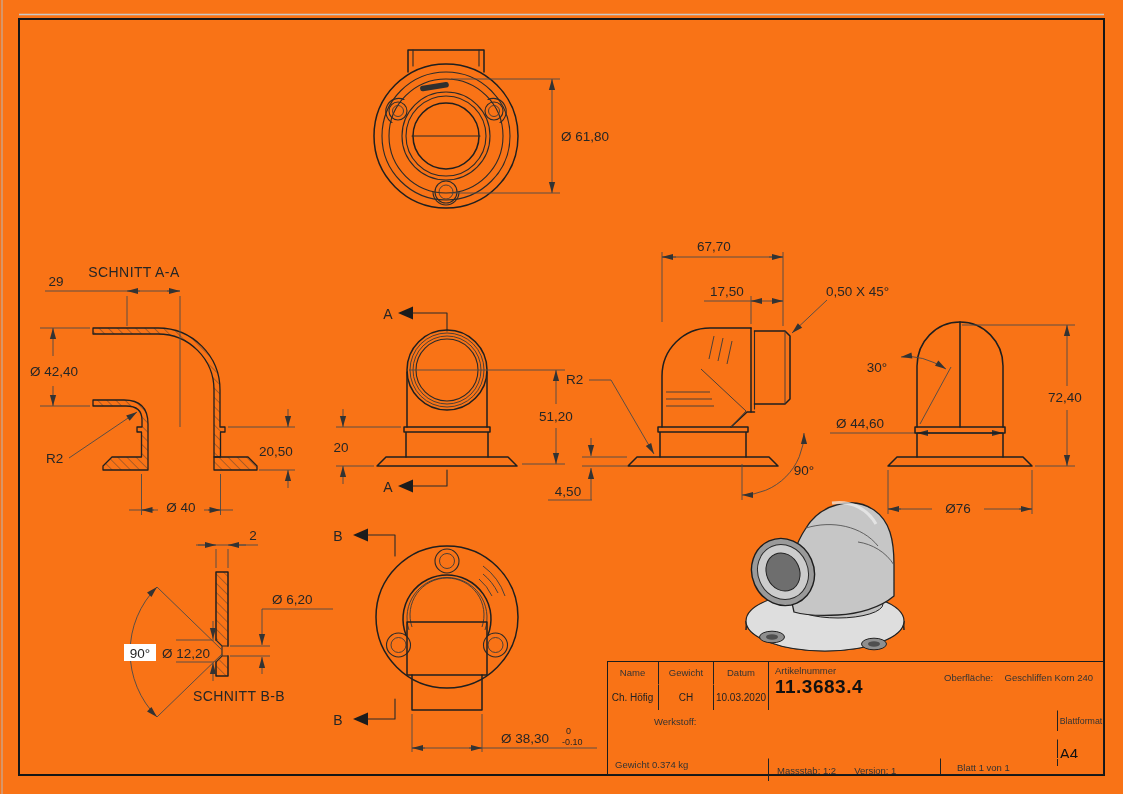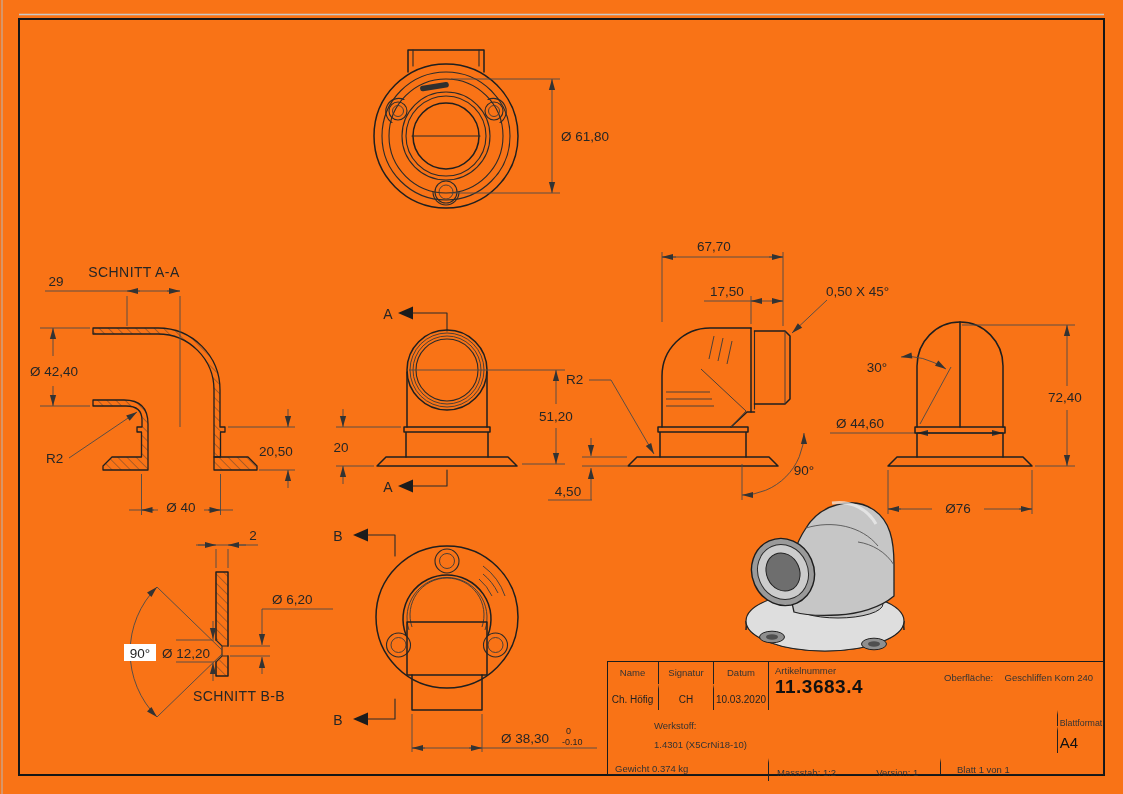--- a/index.html
+++ b/index.html
@@ -10,21 +10,21 @@
   .st{font-size:14px;letter-spacing:0.4px;}
   .ct{font-size:14px;}
   .tol{font-size:9px;}
   .pl{stroke:#1f1f1f;stroke-width:1.5;fill:none;stroke-linejoin:round;stroke-linecap:round;}
   .pm{stroke:#2a2a2a;stroke-width:1.1;fill:none;stroke-linejoin:round;stroke-linecap:round;}
   .pt{stroke:#3a3a3a;stroke-width:0.9;fill:none;}
   .dl{stroke:#4a4a4a;stroke-width:0.9;fill:none;}
   .hatchf{fill:url(#hatch);stroke:#1f1f1f;stroke-width:1.3;stroke-linejoin:round;}
   
   #tblock{position:absolute;left:607px;top:661px;width:497px;height:114px;color:#2b2b2b;text-decoration:underline;}
-  #tblock .cell{position:absolute;box-sizing:border-box;border-left:1px solid #222;border-top:5px solid #f97316;}
+  #tblock .cell{position:absolute;box-sizing:border-box;border-left:1px solid #222;border-top:1px solid #f97316;}
   #tblock .outer{position:absolute;left:0;top:0;right:0;bottom:0;border:1.5px solid #1c1c1c;}
   .lab{font-size:9.5px;color:#333;}
   .val{font-size:10px;color:#222;}
   .artnum{font-size:19px;font-weight:600;letter-spacing:0.5px;color:#111;}
   .a4{font-size:15px;color:#111;}
   .cc{display:flex;align-items:center;justify-content:center;}
 </style>
 </head>
 <body>
 
@@ -268,21 +268,21 @@
     </g>
   </g>
 </svg>
 
 
 <div id="tblock">
   <div class="cell cc" style="left:0;top:0;width:51px;height:23px;border-left:none;border-top:none;">
     <span class="lab">Name</span>
       </div>
   <div class="cell cc" style="left:51px;top:0;width:55px;height:23px;border-top:none;">
-    <span class="lab">Signatur</span>
+    <span class="lab">Gewicht</span>
       </div>
   <div class="cell cc" style="left:106px;top:0;width:55px;height:23px;border-top:none;">
     <span class="lab">Datum</span>
       </div>
   <div class="cell cc" style="left:0;top:23px;width:51px;height:26px;border-left:none;">
     <span class="val">Ch. Höfig</span>
       </div>
   <div class="cell cc" style="left:51px;top:23px;width:55px;height:26px;">
     <span class="val">CH</span>
       </div>
@@ -292,32 +292,31 @@
   <div class="cell" style="left:161px;top:0;width:172px;height:49px;border-top:none;padding:4px 0 0 6px;">
     <div class="lab">Artikelnummer</div>
     <div class="artnum">11.3683.4</div>
   </div>
   <div class="cell" style="left:333px;top:0;width:164px;height:49px;border-top:none;border-left:none;padding:6px 0 0 4px;">
     <span class="lab">Oberfläche:</span>
     <span class="lab" style="margin-left:7px;">Geschliffen Korn 240</span>
   </div>
   <div class="cell" style="left:0;top:49px;width:450px;height:48px;border-left:none;padding:5px 0 0 8px;margin-left:39px;">
     <div class="lab">Werkstoff:</div>
-    <div class="lab" style="margin-top:8px;">1.4301 (X5CrNi18-10)</div>
   </div>
   <div class="cell cc" style="left:450px;top:49px;width:47px;height:21px;">
     <span class="lab" style="font-size:8.8px;">Blattformat</span>
       </div>
-  <div class="cell cc" style="left:450px;top:65px;width:23px;height:27px;">
+  <div class="cell cc" style="left:450px;top:78px;width:23px;height:27px;">
     <span class="a4">A4</span>
       </div>
   <div class="cell" style="left:0;top:97px;width:161px;height:17px;border-left:none;display:flex;align-items:flex-start;padding-left:8px;">
     <span class="lab">Gewicht 0.374 kg</span>
       </div>
-  <div class="cell" style="left:161px;top:97px;width:172px;height:23px;display:flex;align-items:center;padding-left:8px;gap:40px;">
+  <div class="cell" style="left:161px;top:97px;width:172px;height:23px;display:flex;align-items:center;padding-left:8px;gap:18px;">
     <span class="lab">Massstab: 1:2</span>
     <span class="lab">Version: 1</span>
       </div>
   <div class="cell" style="left:333px;top:97px;width:164px;height:17px;display:flex;align-items:center;padding-left:16px;">
     <span class="lab">Blatt 1 von 1</span>
       </div>
   <div class="outer"></div>
 </div>
 </div>
 

